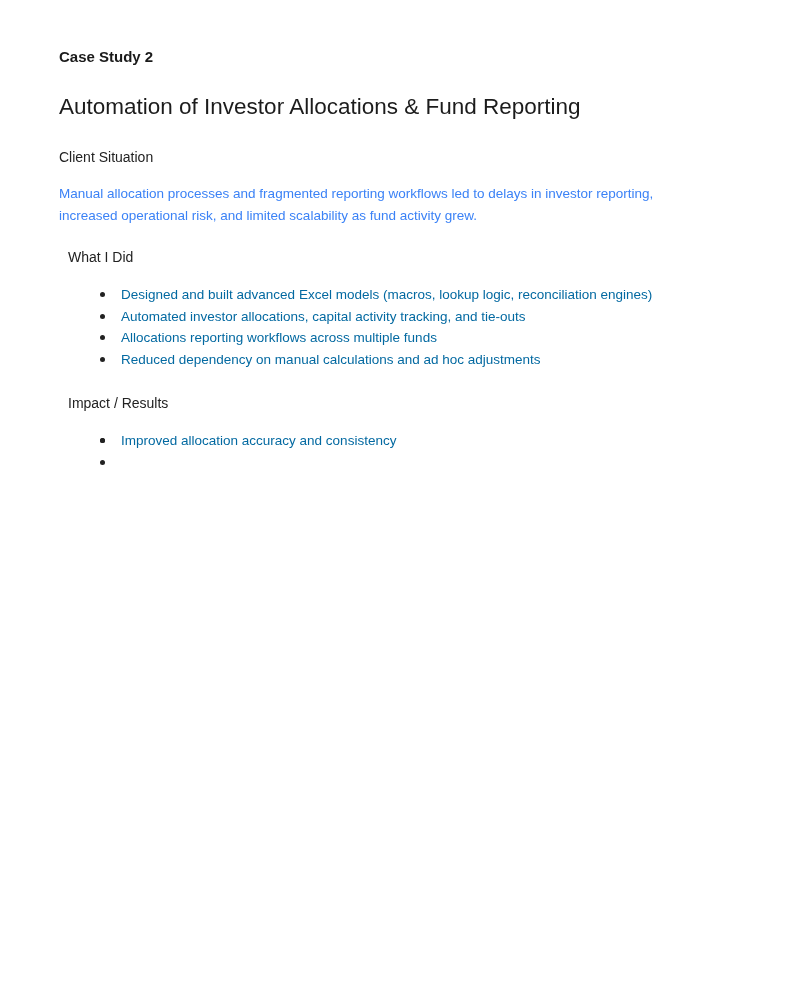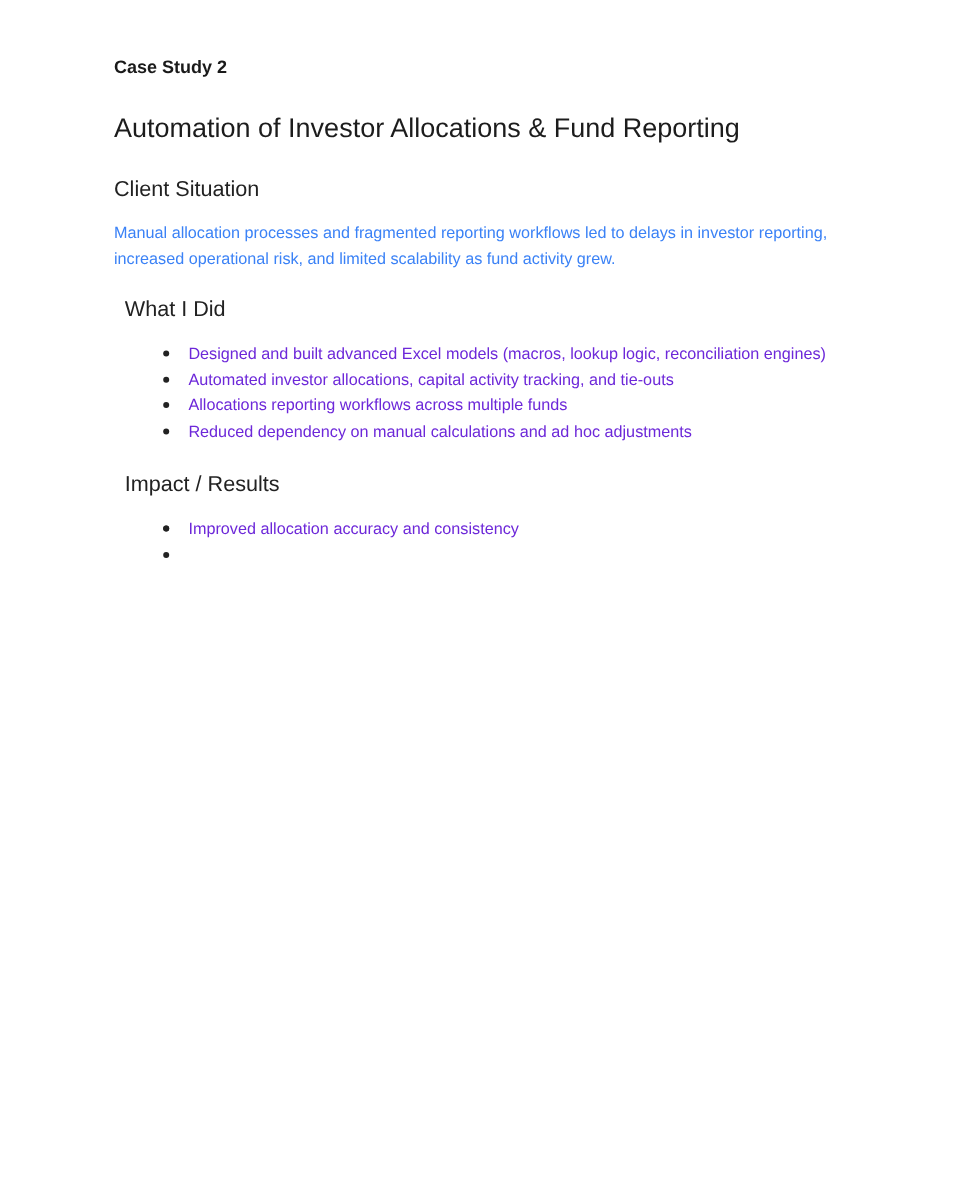--- a/index.html
+++ b/index.html
@@ -14,39 +14,38 @@
     background: #ffffff;
     font-family: "Liberation Sans", sans-serif;
     color: #3a3a3a;
     overflow: hidden;
   }
   .content {
     position: absolute;
     top: 0;
     left: 59px;
     right: 46px;
-    margin-left: 36px;
   }
   .eyebrow {
     margin: 47px 0 0 0;
     font-size: 15px;
     font-weight: 700;
     line-height: 19px;
     color: #1a1a1a;
   }
   .doc-title {
     margin: 27px 0 0 0;
     font-size: 22.5px;
     font-weight: 400;
     line-height: 28px;
     color: #1c1c1c;
   }
   .section-heading {
     margin: 26px 0 0 0;
-    font-size: 18px;
+    font-size: 14px;
     font-weight: 400;
     line-height: 20px;
     color: #222222;
   }
   .paragraph {
     margin: 16px 0 0 0;
     max-width: 648px;
     font-size: 13.5px;
     line-height: 22px;
     color: #3b82f6;
@@ -63,21 +62,21 @@
   ul.bullet-list {
     margin: 17px 0 0 0;
     padding: 0;
     list-style: none;
   }
   ul.bullet-list li {
     position: relative;
     padding-left: 53px;
     font-size: 13.5px;
     line-height: 21.7px;
-    color: #6d28d9;
+    color: #0369a1;
   }
   ul.bullet-list .dot {
     position: absolute;
     left: 32px;
     top: 8px;
     width: 5px;
     height: 5px;
     border-radius: 50%;
     background: #222222;
   }

